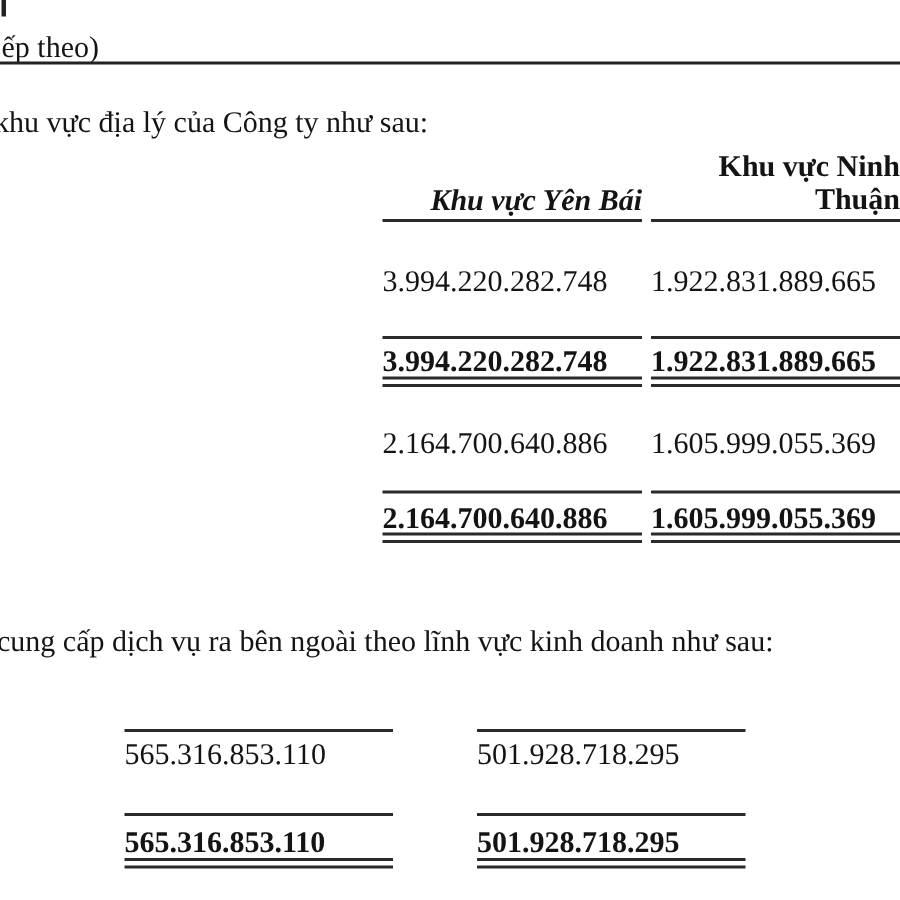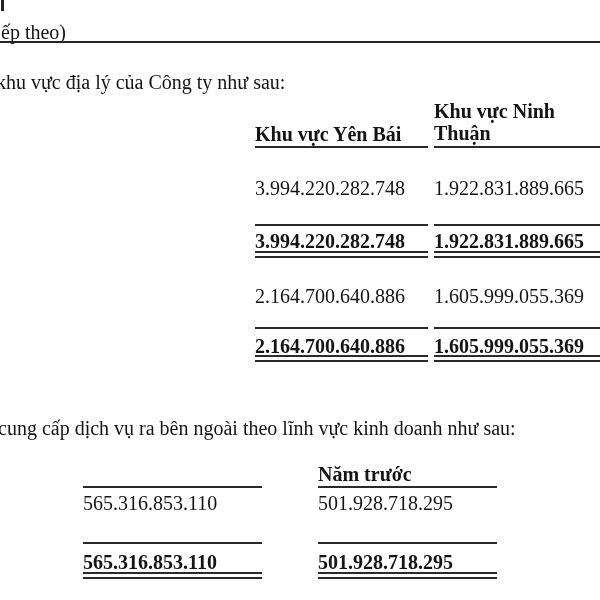--- a/index.html
+++ b/index.html
@@ -12,21 +12,21 @@
     font-family: "Liberation Serif", "DejaVu Serif", serif;
     color: #141414;
   }
   .txt {
     position: absolute;
     font-size: 20px;
     line-height: 23px;
     white-space: nowrap;
   }
   .bold { font-weight: bold; }
-  .center { text-align: left; }
+  .center { text-align: right; }
   .right { }
 
   
   .cut-mark {
     position: absolute;
     left: 1px; top: 0;
     width: 3px; height: 11px;
     background: #222;
   }
 
@@ -68,21 +68,21 @@
 <div class="page">
 
   <div class="cut-mark"></div>
 
   <div class="txt" style="left:1px; top:21px;">ếp theo)</div>
 
   <div class="top-rule"></div>
 
   <div class="txt" style="left:-4px; top:71px;">khu vực địa lý của Công ty như sau:</div>
 
-  <div class="txt bold center t1c1" style="top:123px;">Khu vực Yên Bái</div>
+  <div class="txt bold center t1c1" style="top:123px;font-style:italic;">Khu vực Yên Bái</div>
   <div class="txt bold center t1c2 wrap2" style="top:100px;">Khu vực Ninh Thuận</div>
   <div class="rule t1c1" style="top:146px;"></div>
   <div class="rule t1c2" style="top:146px;"></div>
 
   <div class="txt right t1c1 t1num1" style="top:177px;">3.994.220.282.748</div>
   <div class="txt right t1c2 t1num2" style="top:177px;">1.922.831.889.665</div>
 
   <div class="rule t1c1" style="top:224px;"></div>
   <div class="rule t1c2" style="top:224px;"></div>
   <div class="txt right bold t1c1 t1num1" style="top:230px;">3.994.220.282.748</div>
@@ -95,21 +95,20 @@
 
   <div class="rule t1c1" style="top:327px;"></div>
   <div class="rule t1c2" style="top:327px;"></div>
   <div class="txt right bold t1c1 t1num1" style="top:335px;">2.164.700.640.886</div>
   <div class="txt right bold t1c2 t1num2" style="top:335px;">1.605.999.055.369</div>
   <div class="dbl t1c1" style="top:355px;"></div>
   <div class="dbl t1c2" style="top:355px;"></div>
 
   <div class="txt" style="left:-2px; top:417px;">cung cấp dịch vụ ra bên ngoài theo lĩnh vực kinh doanh như sau:</div>
 
-  <div class="txt bold right t2c2 t2pad" style="top:463px;">Năm trước</div>
   <div class="rule t2c1" style="top:486px;"></div>
   <div class="rule t2c2" style="top:486px;"></div>
 
   <div class="txt right t2c1" style="top:492px;">565.316.853.110</div>
   <div class="txt right t2c2" style="top:492px;">501.928.718.295</div>
 
   <div class="rule t2c1" style="top:542px;"></div>
   <div class="rule t2c2" style="top:542px;"></div>
   <div class="txt right bold t2c1" style="top:551px;">565.316.853.110</div>
   <div class="txt right bold t2c2" style="top:551px;">501.928.718.295</div>

